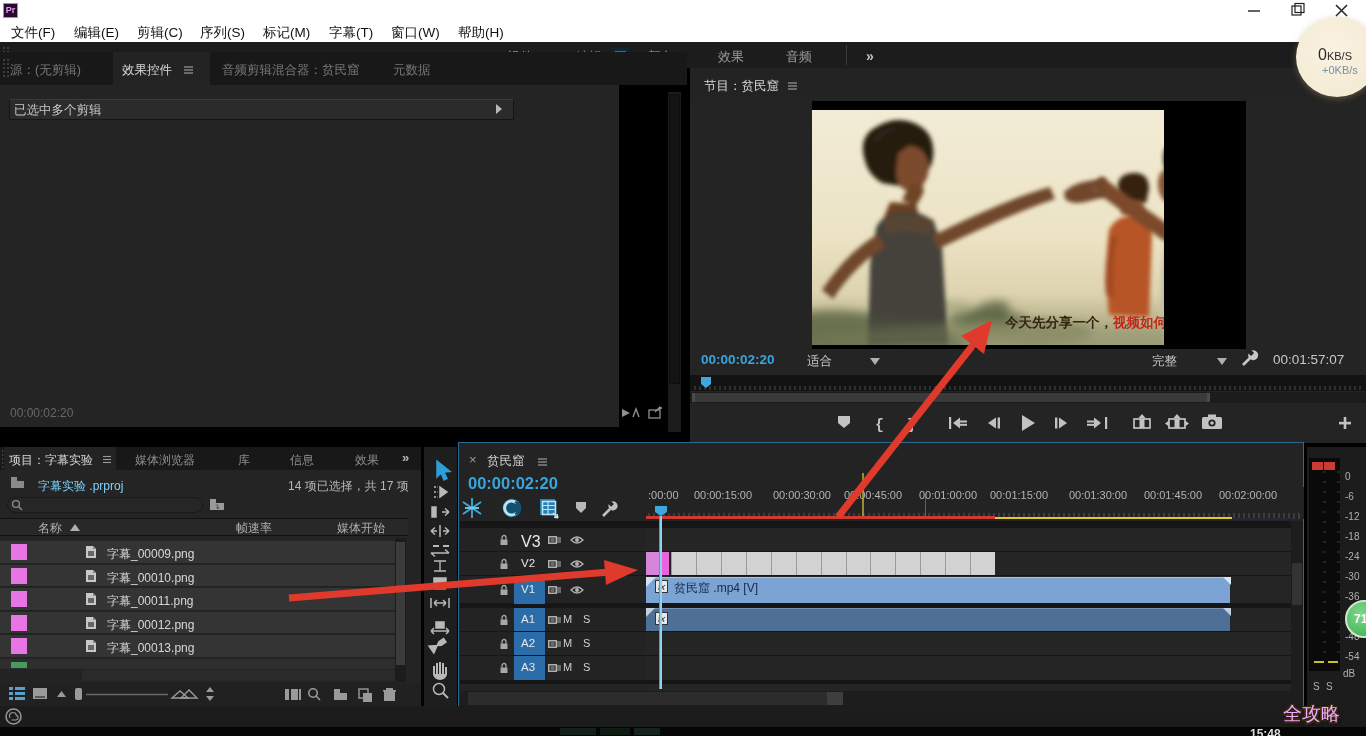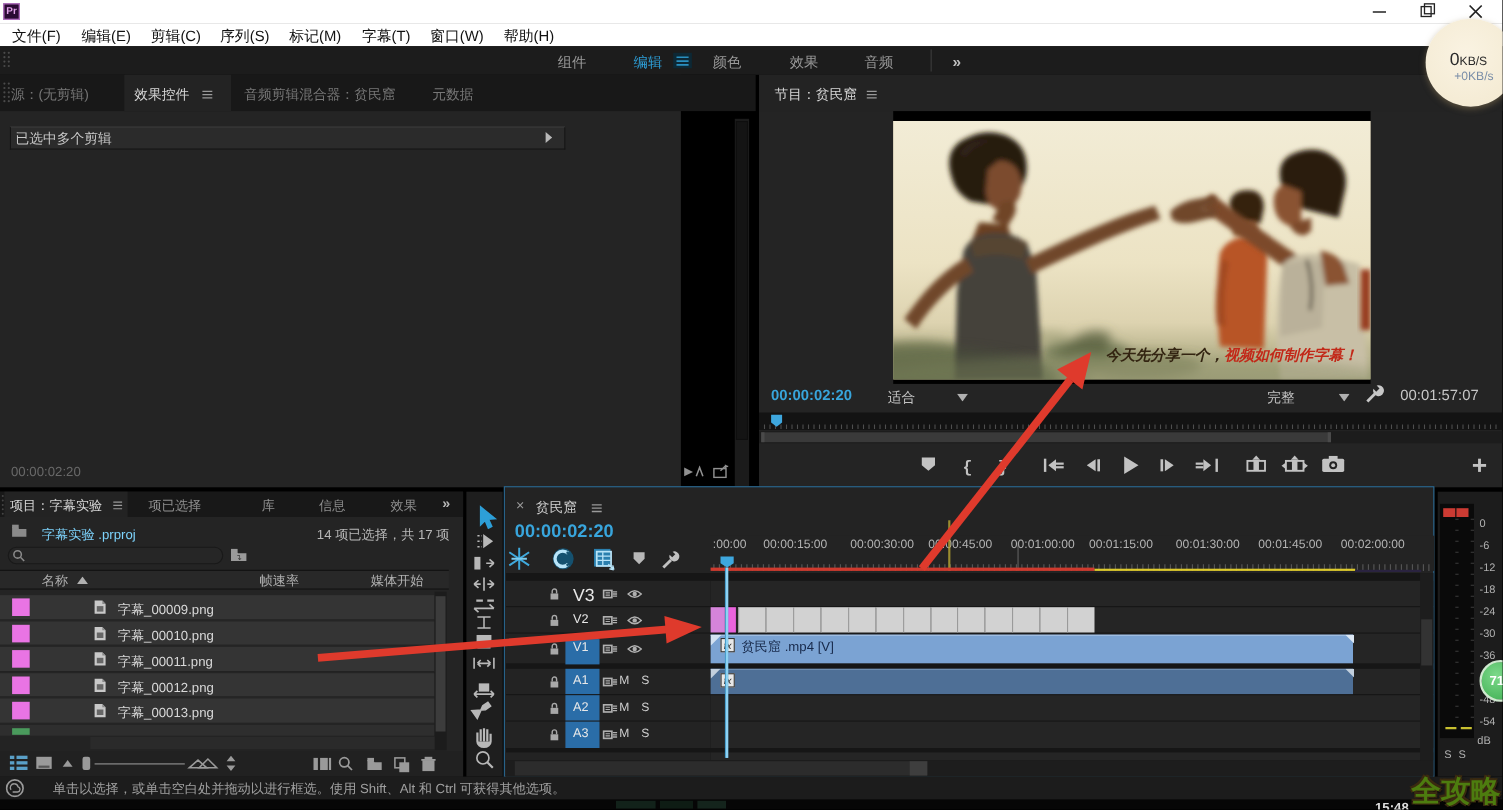--- a/index.html
+++ b/index.html
@@ -11,29 +11,29 @@
   #prlogo { left:3px; top:3px; width:15px; height:15px; background:#2a0a33; border:1px solid #c77bd8; color:#e0a0e8; font-size:9px; font-weight:bold; text-align:center; line-height:13px; }
   #title-text { left:25px; top:3px; font-size:13px; color:#1d1d1d; white-space:nowrap; }
   #menubar { left:0; top:21px; width:1366px; height:21px; background:#fff; }
   .menu-item { position:absolute; top:3px; font-size:13.5px; color:#111; }
   
   #wsbar { left:0; top:42px; width:1366px; height:26px; background:#1c1c1c; }
   .wstab { position:absolute; top:6px; font-size:13px; color:#9a9a9a; }
   .ptab { position:absolute; font-size:12.5px; color:#8f8f8f; white-space:nowrap; }
   .ptab.active { color:#d8d8d8; }
   
-  #tl-panel { left:0; top:68px; width:619px; height:375px; background:#242424; }
+  #tl-panel { left:0; top:52px; width:619px; height:375px; background:#242424; }
   #tl-tabbar { left:0; top:0; width:687px; height:33px; background:#181818; }
   #tl-activetab { left:113px; top:0; width:97px; height:33px; background:#232323; }
   
   #tr-panel { left:690px; top:68px; width:676px; height:375px; background:#242424; }
   #tr-tabbar { left:0; top:0; width:676px; height:33px; background:#232323; }
   
   #video { left:122px; top:33px; width:434px; height:248px; background:#000; }
-  #vimg { left:0px; top:9px; width:434px; height:235px; overflow:hidden; background:linear-gradient(180deg,#eae0c4 0%,#e7dcbc 55%,#d9cfae 78%,#bdb794 87%,#aaa883 100%);font-style:italic; }
+  #vimg { left:0px; top:9px; width:352px; height:235px; overflow:hidden; background:linear-gradient(180deg,#eae0c4 0%,#e7dcbc 55%,#d9cfae 78%,#bdb794 87%,#aaa883 100%); }
   
   #timeline { left:458px; top:442px; width:846px; height:265px; background:#232323; border:1px solid #2a6a94; }
   
   #project { left:0; top:447px; width:421px; height:259px; background:#242424; }
   
   #tools { left:424px; top:447px; width:33px; height:259px; background:#1e1e1e; }
   
   #meters { left:1307px; top:447px; width:59px; height:259px; background:#1c1c1c; }
   
   #statusbar { left:0; top:706px; width:1366px; height:21px; background:#1c1c1c; }
@@ -353,21 +353,21 @@
       </svg>
     <div class="abs" style="left:4px;top:0;width:112px;height:23px;background:#232323"></div>
     <div class="ptab active" style="left:9px;top:5px;font-size:12px">项目：字幕实验</div>
     <svg class="abs" style="left:102px;top:8px;width:10px;height:9px" viewBox="0 0 10 9">
         <g stroke="#9a9a9a" stroke-width="1.1">
           <line x1="1" y1="1.5" x2="9" y2="1.5"></line>
           <line x1="1" y1="4.5" x2="9" y2="4.5"></line>
           <line x1="1" y1="7.5" x2="9" y2="7.5"></line>
         </g>
       </svg>
-    <div class="ptab" style="left:135px;top:5px;font-size:12px">项已选择</div>
+    <div class="ptab" style="left:135px;top:5px;font-size:12px">媒体浏览器</div>
     <div class="ptab" style="left:238px;top:5px;font-size:12px">库</div>
     <div class="ptab" style="left:290px;top:5px;font-size:12px">信息</div>
     <div class="ptab" style="left:355px;top:5px;font-size:12px">效果</div>
     <div class="ptab" style="left:402px;top:3px;font-size:13px;font-weight:bold;color:#b8b8b8">»</div>
 
     <svg class="abs" style="left:10px;top:29px;width:15px;height:13px" viewBox="0 0 15 13">
         <path d="M1 3 h5 l1.5 2 H14 v7 H1 z" fill="#8a8a8a"></path>
         <rect x="1" y="1" width="6" height="3" fill="#8a8a8a"></rect>
       </svg>
     <div class="abs" style="left:38px;top:31px;font-size:12px;color:#7dd3fc">字幕实验 .prproj</div>
@@ -795,29 +795,28 @@
     <div class="abs" style="left:38px;top:204px;font-size:10px;color:#b0b0b0">-54</div>
     <div class="abs" style="left:36px;top:221px;font-size:10px;color:#b0b0b0">dB</div>
     <div class="abs" style="left:6px;top:234px;font-size:10px;color:#b0b0b0">S</div>
     <div class="abs" style="left:19px;top:234px;font-size:10px;color:#b0b0b0">S</div>
   </div>
   <div id="statusbar" class="abs">
     <svg class="abs" style="left:5px;top:2px;width:17px;height:17px" viewBox="0 0 17 17">
         <circle cx="8.5" cy="8.5" r="7.5" fill="none" stroke="#9a9a9a" stroke-width="1.5"></circle>
         <path d="M5 10 a3.5 3.5 0 0 1 3 -5.5 a3.5 3.5 0 0 1 3.4 2.8 a2.4 2.4 0 0 1 -0.4 4.7 h-4.5" fill="none" stroke="#9a9a9a" stroke-width="1.2"></path>
       </svg>
-    <div class="abs" style="left:48px;top:3px;font-size:12px;color:#a0a0a0">单击以选择，或单击空白处并拖动以进行框选。使用 Shift、Alt 和 Ctrl 可获得其他选项。</div>
   </div>
   <div id="bottomstrip" class="abs">
     <div class="abs" style="left:560px;top:1px;width:36px;height:7px;background:#12221a"></div>
     <div class="abs" style="left:600px;top:1px;width:30px;height:7px;background:#0e1c14"></div>
     <div class="abs" style="left:634px;top:1px;width:26px;height:7px;background:#14241c"></div>
   </div>
 
-  <div class="abs" style="left:1283px;top:701px;font-size:27px;font-weight:bold;color:#4d7c0f;white-space:nowrap;text-shadow:-1.5px -1.5px 0 #3a2a10, 1.5px -1.5px 0 #3a2a10, -1.5px 1.5px 0 #3a2a10, 1.5px 1.5px 0 #3a2a10, 2px 2px 3px #000">全攻略</div>
+  <div class="abs" style="left:1283px;top:701px;font-size:19px;font-weight:normal;color:#f0abfc;white-space:nowrap;text-shadow:-1.5px -1.5px 0 #3a2a10, 1.5px -1.5px 0 #3a2a10, -1.5px 1.5px 0 #3a2a10, 1.5px 1.5px 0 #3a2a10, 2px 2px 3px #000">全攻略</div>
 
   <div class="abs" style="left:1345px;top:600px;width:38px;height:38px;border-radius:50%;background:radial-gradient(circle at 40% 35%, #7cd98a, #3aab4e);border:2px solid #cfe9cf;color:#fff;font-size:12px;font-weight:bold;line-height:34px;text-indent:7px">71</div>
   <div class="abs" style="left:1250px;top:727px;font-size:12px;font-weight:bold;color:#ddd">15:48</div>
 
   <svg class="abs" style="left:0;top:0;width:1366px;height:736px;pointer-events:none" viewBox="0 0 1366 736">
     <g>
       <line x1="838" y1="517" x2="973" y2="345" stroke="#df3a2c" stroke-width="7"></line>
       <path d="M992 320 L961 336 L984 354 Z" fill="#df3a2c"></path>
       <line x1="289" y1="598" x2="610" y2="572" stroke="#df3a2c" stroke-width="7"></line>
       <path d="M638 570 L604 560 L606 585 Z" fill="#df3a2c"></path>

